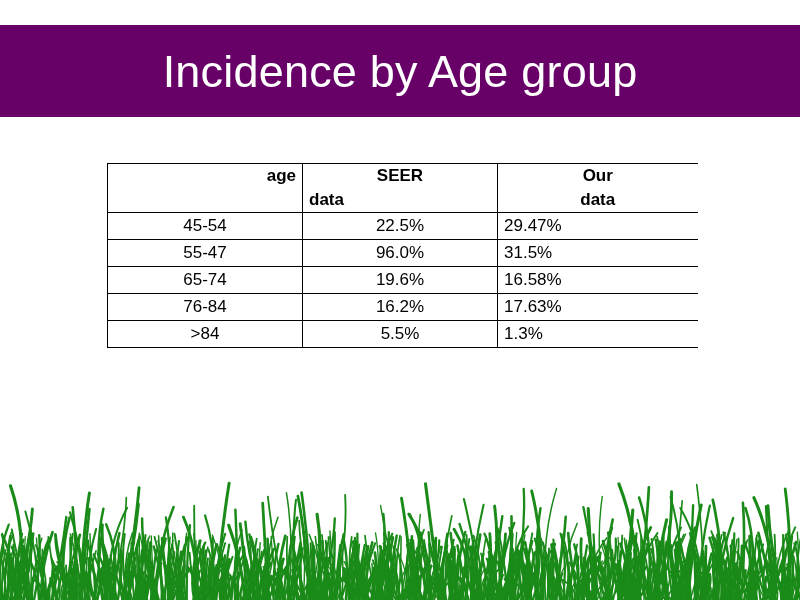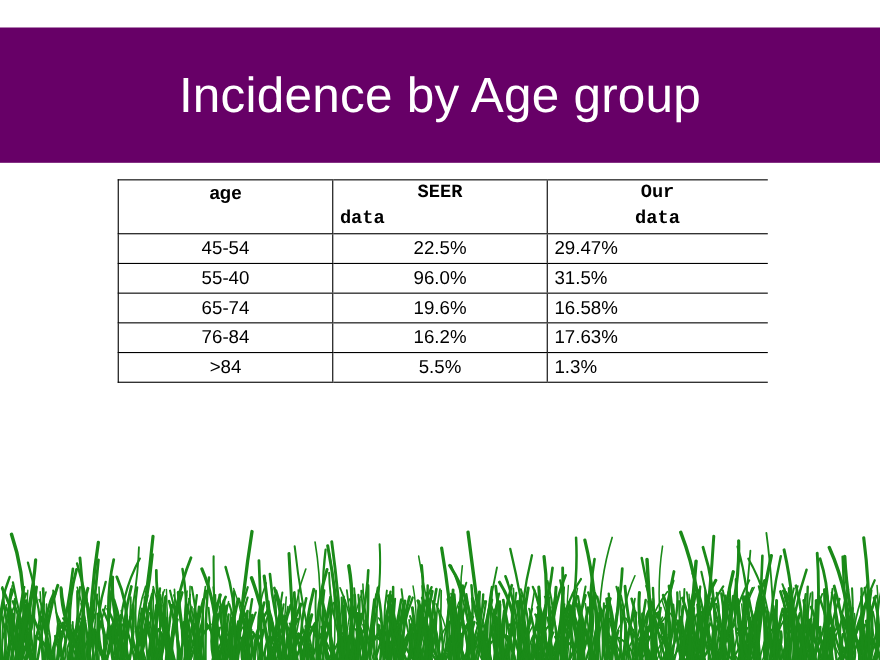--- a/index.html
+++ b/index.html
@@ -14,21 +14,21 @@
     overflow: hidden;
     font-family: "Liberation Sans", sans-serif;
   }
 
   
   #title-banner {
     position: absolute;
     left: 0;
     top: 25px;
     width: 800px;
-    height: 123px;
+    height: 92px;
     background: #670067;
     display: flex;
     align-items: center;
     justify-content: center;
   }
   #slide-title {
     color: #ffffff;
     font-family: "Liberation Sans", sans-serif;
     font-size: 45px;
     font-weight: 400;
@@ -74,25 +74,25 @@
     border-right: none;
   }
 
   table#incidence-table thead th {
     font-weight: bold;
     height: 48px;
     padding: 0 6px;
     vertical-align: top;
     line-height: 24px;
   }
-  .hdr-stack { display: block; font-family: Liberation Mono, monospace; }
+  .hdr-stack { display: block; }
   .hdr-line1 { display: block; text-align: center; }
   .hdr-line2-left  { display: block; text-align: left; }
   .hdr-line2-center{ display: block; text-align: center; }
-  .hdr-age { display: block; text-align: center; }
+  .hdr-age { display: block; text-align: right; }
 
   td.col-age  { text-align: center; }
   td.col-seer { text-align: center; }
   td.col-our  { text-align: left; padding-left: 8px; }
 
   
   #grass-art {
     position: absolute;
     left: 0;
     top: 470px;
@@ -134,21 +134,21 @@
         </th>
       </tr>
     </thead>
     <tbody>
       <tr>
         <td class="col-age">45-54</td>
         <td class="col-seer">22.5%</td>
         <td class="col-our">29.47%</td>
       </tr>
       <tr>
-        <td class="col-age">55-40</td>
+        <td class="col-age">55-47</td>
         <td class="col-seer">96.0%</td>
         <td class="col-our">31.5%</td>
       </tr>
       <tr>
         <td class="col-age">65-74</td>
         <td class="col-seer">19.6%</td>
         <td class="col-our">16.58%</td>
       </tr>
       <tr>
         <td class="col-age">76-84</td>

